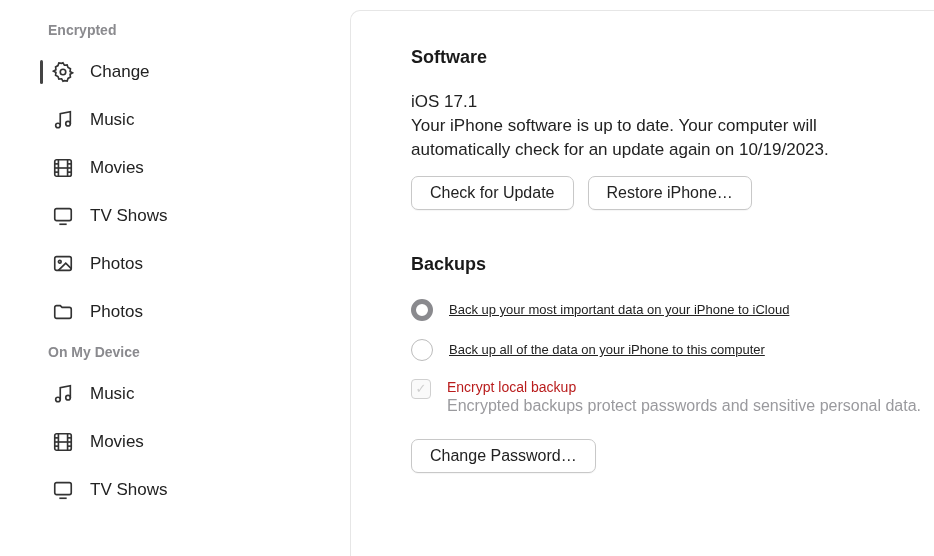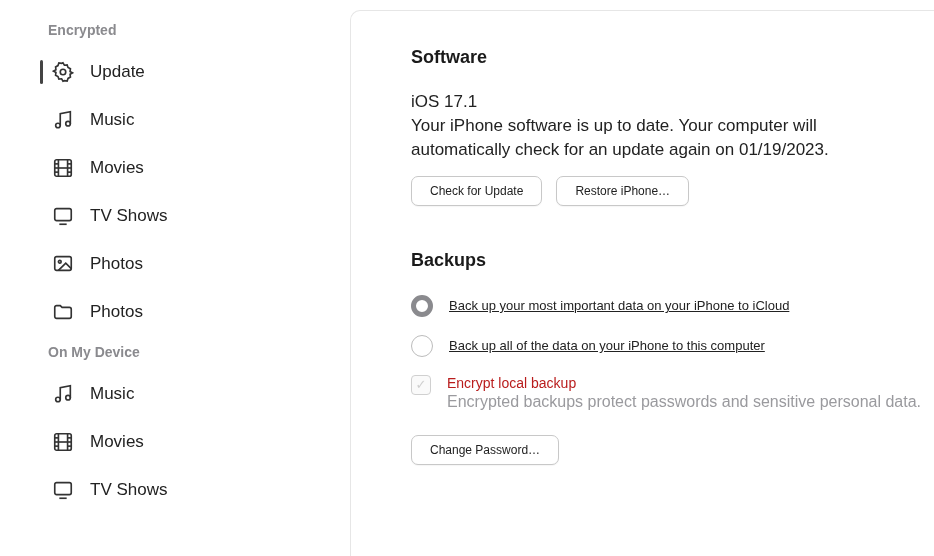--- a/index.html
+++ b/index.html
@@ -87,21 +87,21 @@
     .button-row {
       display: flex;
       gap: 14px;
       margin-bottom: 44px;
     }
     .btn {
       background: #ffffff;
       border: 1px solid #c8c8c8;
       border-radius: 7px;
       padding: 7px 18px;
-      font-size: 12px;
+      font-size: 16px;
       color: #222;
       cursor: pointer;
       box-shadow: 0 1px 1px rgba(0,0,0,0.04);
     }
     .radio-row {
       display: flex;
       align-items: center;
       margin-bottom: 18px;
       cursor: pointer;
     }
@@ -163,21 +163,21 @@
 <div class="sidebar">
   <div class="section-label">Encrypted</div>
 
   <div class="sidebar-item selected">
     <span class="sidebar-icon">
       <svg width="22" height="22" viewBox="0 0 24 24" fill="none" stroke="currentColor" stroke-width="1.8">
           <circle cx="12" cy="12" r="3"></circle>
           <path d="M12 2l1.5 2.6 3-.4 1 2.8 2.6 1.5-.4 3 2.6 1.5-2.6 1.5.4 3-2.6 1.5-1 2.8-3-.4L12 22l-1.5-2.6-3 .4-1-2.8L3.9 15.5l.4-3L1.7 11l2.6-1.5-.4-3L6.5 5l1-2.8 3 .4L12 2z"></path>
         </svg>
     </span>
-    <span class="sidebar-label">Update</span>
+    <span class="sidebar-label">Change</span>
   </div>
 
   <div class="sidebar-item">
     <span class="sidebar-icon">
       <svg width="22" height="22" viewBox="0 0 24 24" fill="none" stroke="currentColor" stroke-width="1.8">
           <path d="M9 18V5l11-2v13"></path>
           <circle cx="6.5" cy="18" r="2.5"></circle>
           <circle cx="17.5" cy="16" r="2.5"></circle>
         </svg>
     </span>
@@ -266,21 +266,21 @@
           <line x1="8" y1="21" x2="16" y2="21"></line>
         </svg>
     </span>
     <span class="sidebar-label">TV Shows</span>
   </div>
 </div>
 
 <div class="main">
   <div class="section-heading">Software</div>
   <div class="software-version">iOS 17.1</div>
-  <div class="software-desc">Your iPhone software is up to date. Your computer will automatically check for an update again on 01/19/2023.</div>
+  <div class="software-desc">Your iPhone software is up to date. Your computer will automatically check for an update again on 10/19/2023.</div>
   <div class="button-row">
     <button class="btn">Check for Update</button>
     <button class="btn">Restore iPhone…</button>
   </div>
 
   <div class="section-heading">Backups</div>
 
   <div class="radio-row">
     <span class="radio outlined"></span>
     <span class="radio-label">Back up your most important data on your iPhone to iCloud</span>

